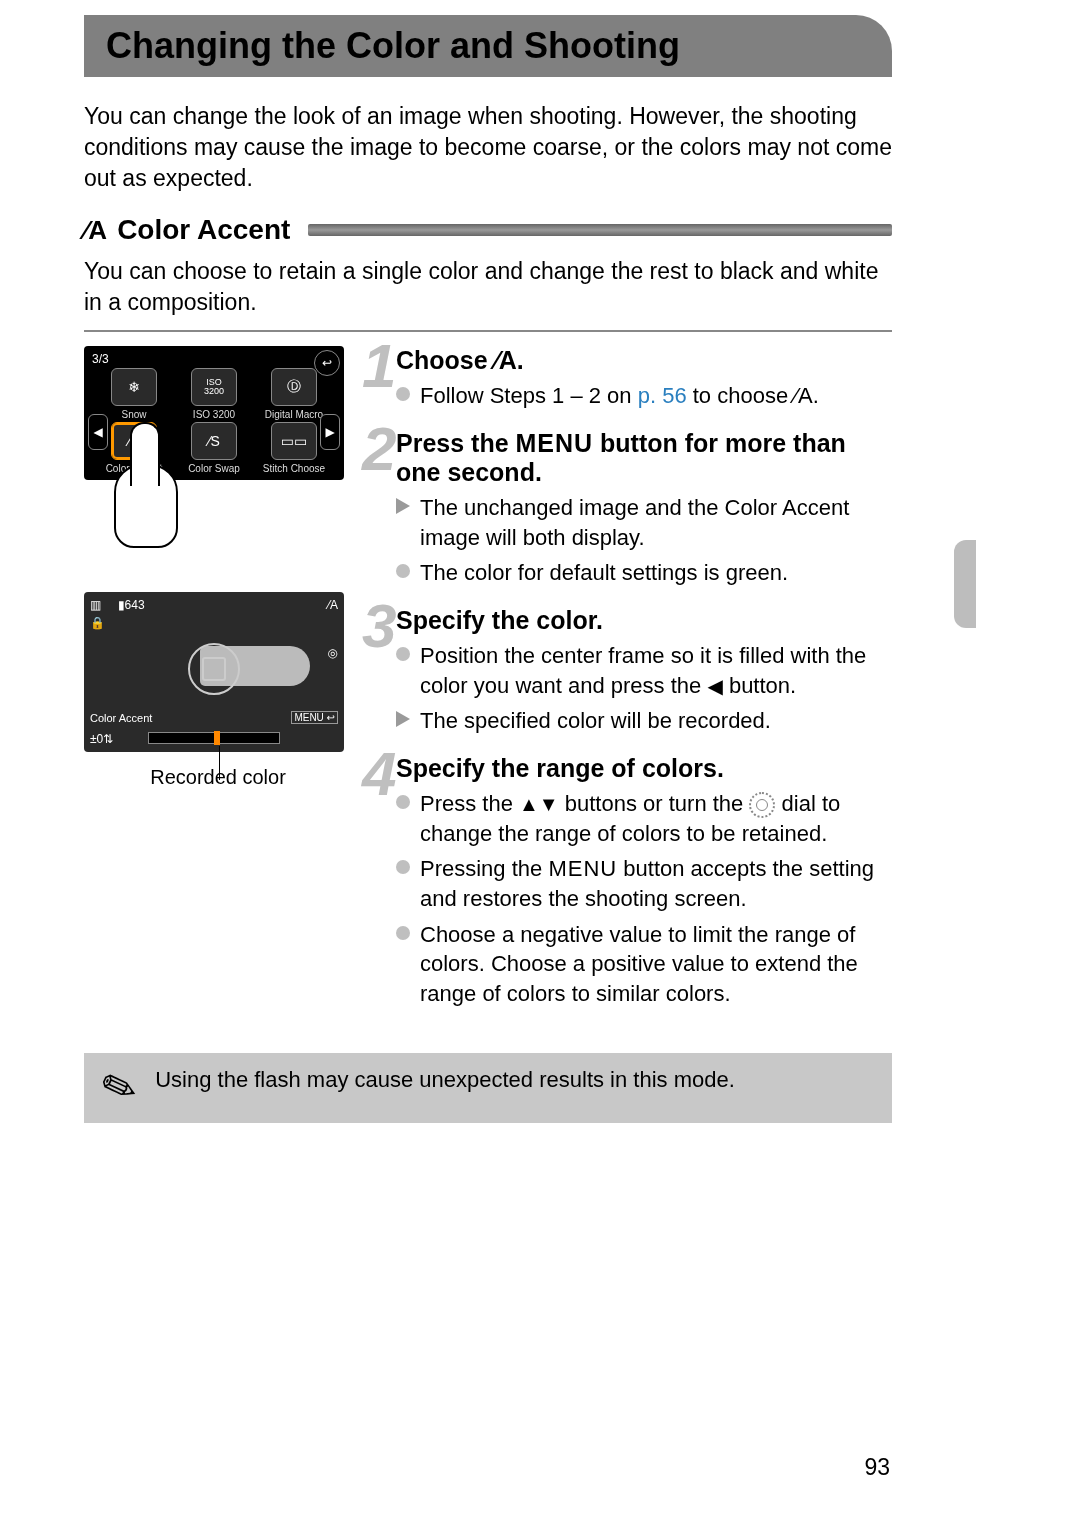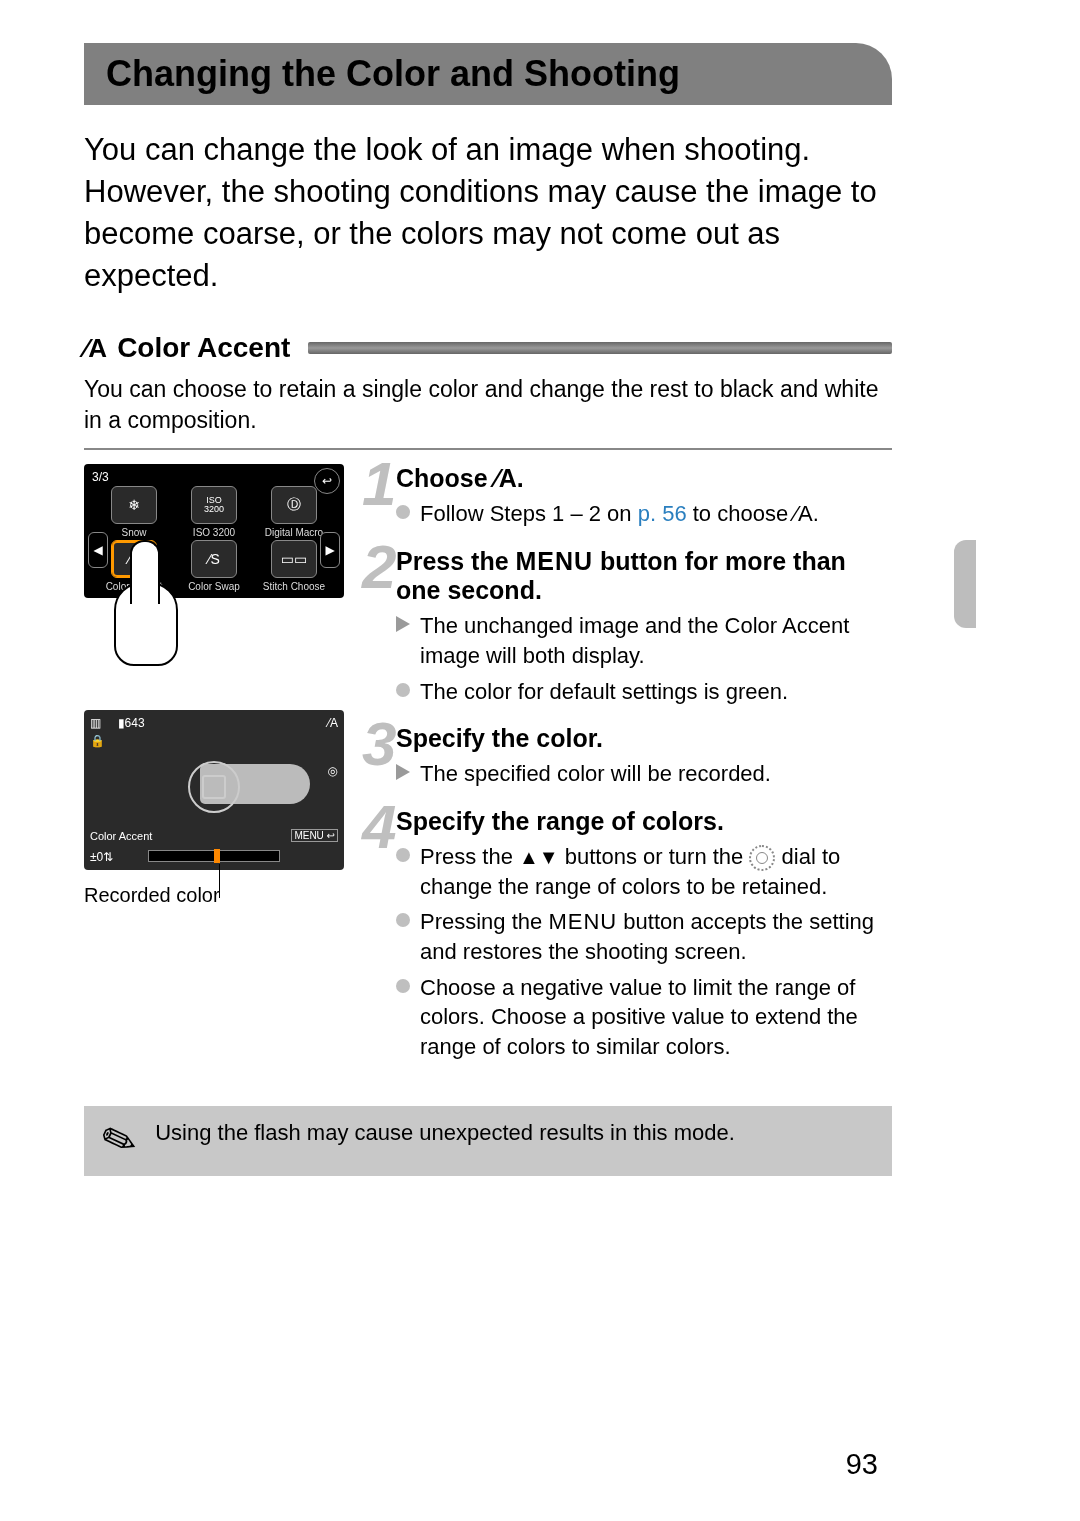--- a/index.html
+++ b/index.html
@@ -6,38 +6,38 @@
     margin: 0;
     background: #fff;
     font-family: Arial, Helvetica, sans-serif;
     color: #000;
   }
   .page {
     width: 976px;
     height: 1521px;
     position: relative;
     box-sizing: border-box;
-    padding: 43px 84px 0 84px;
+    padding: 15px 84px 0 84px;
   }
   .title-bar {
     background: #808080;
     border-radius: 0 36px 0 0;
     padding: 10px 0 10px 22px;
     margin-bottom: 24px;
   }
   .title-bar h1 {
     margin: 0;
     font-size: 36px;
     font-weight: 900;
     color: #000;
   }
   .intro {
-    font-size: 31px;
+    font-size: 23px;
     line-height: 1.35;
-    margin-bottom: 36px;
+    margin-bottom: 20px;
   }
   .subhead {
     display: flex;
     align-items: center;
     gap: 10px;
     margin-bottom: 10px;
   }
   .subhead .pre-icon { font-size: 26px; font-weight: bold; }
   .subhead h2 {
     margin: 0;
@@ -131,21 +131,21 @@
   .cam-screen2 .ovl { position:absolute; }
   .focus-box{ position:absolute; left:50%; top:48%; transform:translate(-50%,-50%);
     width:48px;height:48px;border:2px solid #ccc;border-radius:50%;
     display:flex;align-items:center;justify-content:center; }
   .focus-box:after{content:"";width:20px;height:20px;border:2px solid #ccc;border-radius:3px;}
   .plane{ position:absolute; right:34px; top:54px; width:110px;height:40px;
     background:#bbb; border-radius:10px 40px 40px 10px;}
   .prog { position:absolute; bottom:8px; left:50%; transform:translateX(-50%);
     width:130px;height:10px;border:1px solid #888;background:#000;}
   .prog:before{content:"";position:absolute;left:50%;top:-2px;width:6px;height:14px;background:#f80;}
-  .cam-caption { font-size:20px; margin-top:14px;}
+  .cam-caption { text-align:center; font-size:20px; margin-top:14px;}
 
   .cam-pointer-line{
     position:absolute; border-left:1px solid #000;
     height:34px;
   }
 
   
   .step { position: relative; margin-bottom: 18px; padding-left: 4px;}
   .step-num {
     position:absolute; left:-30px; top:-16px;
@@ -177,21 +177,21 @@
 
   .tip-box{
     margin-top:26px;
     background:#c8c8c8;
     display:flex; align-items:flex-start; gap:18px;
     padding:14px 18px;
   }
   .tip-icon{ font-size:42px; line-height:1; transform:rotate(-20deg); }
   .tip-text{ font-size:22px; }
 
-  .pagenum{ position:absolute; right:98px; bottom:40px; font-size:29px;}
+  .pagenum{ position:absolute; right:86px; bottom:40px; font-size:23px;}
   .thumb-tab{
     position:absolute; right:0; top:540px; width:22px; height:88px;
     background:#bdbdbd; border-radius:12px 0 0 12px;
   }
 </style>
 </head>
 <body>
 
 <div class="page">
 
@@ -291,20 +291,23 @@
         <ul class="bullets step-body">
           <li class="tri">The unchanged image and the Color Accent image will both display.</li>
           <li>The color for default settings is green.</li>
         </ul>
       </div>
 
       <div class="step">
         <div class="step-num">3</div>
         <div class="step-title">Specify the color.</div>
         <ul class="bullets step-body">
+          <li>
+            <span>Position the center frame so it is filled with the color you want and press the </span><span class="btn-glyph">◀</span><span> button.</span>
+          </li>
           <li class="tri">The specified color will be recorded.</li>
         </ul>
       </div>
 
       <div class="step">
         <div class="step-num">4</div>
         <div class="step-title">Specify the range of colors.</div>
         <ul class="bullets step-body">
           <li>
             <span>Press the </span><span class="btn-glyph">▲▼</span><span> buttons or turn the </span><span class="dial-glyph"></span><span> dial to change the range of colors to be retained.</span>

